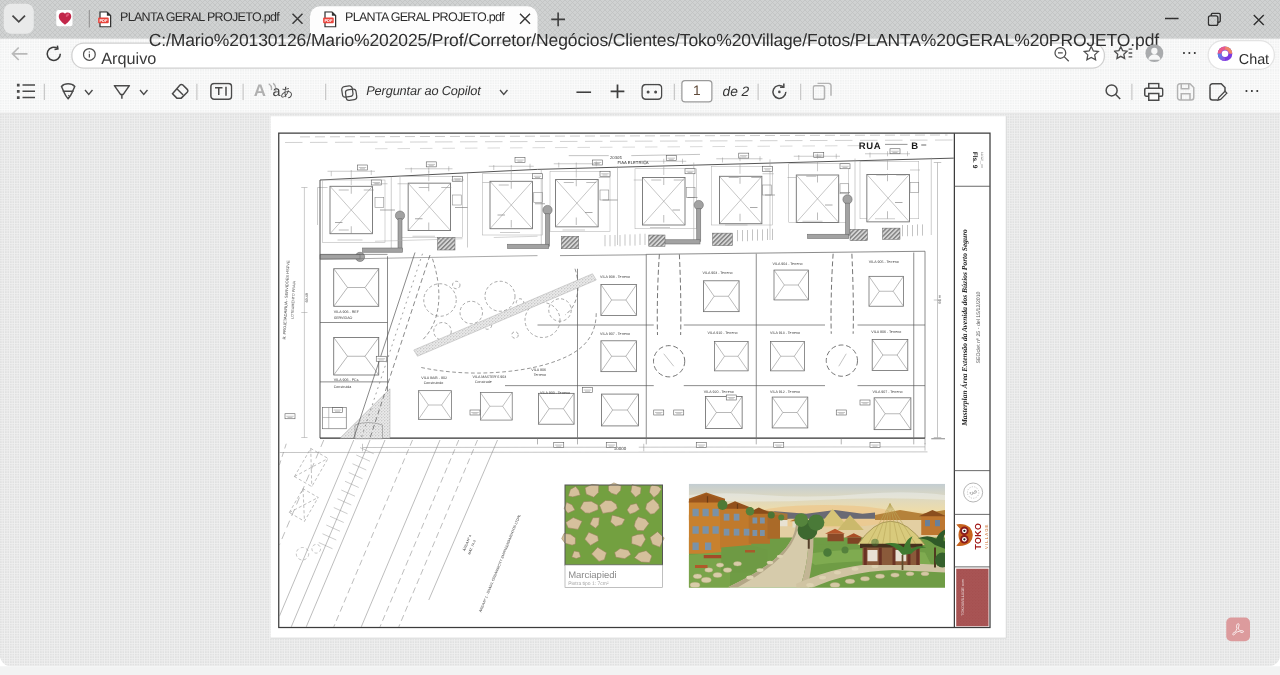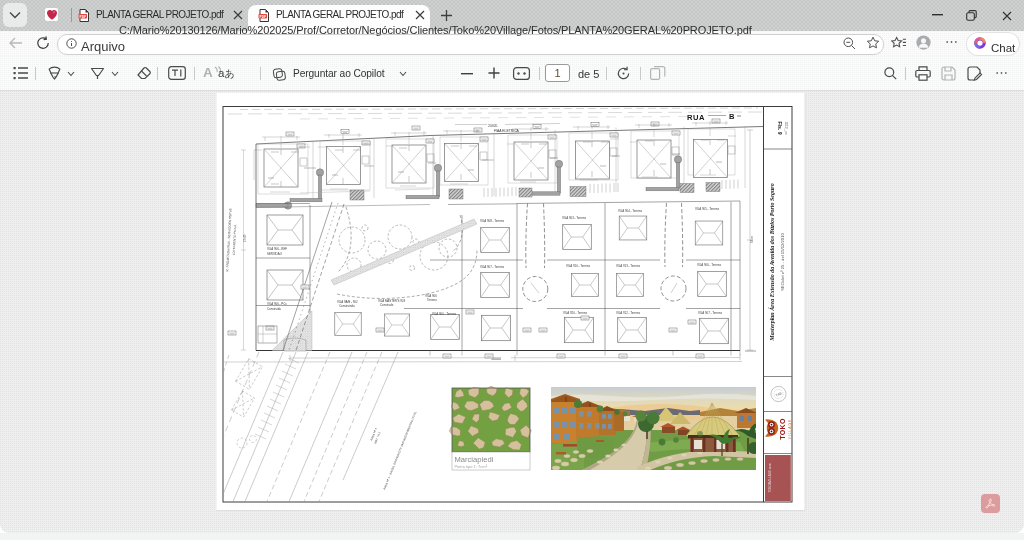--- a/index.html
+++ b/index.html
@@ -17,21 +17,21 @@
   .tabtxt{font-size:10px;color:#2b2b2b;letter-spacing:-0.55px;text-align:center;}
   #searchbtn{left:3px;top:3px;width:24px;height:24px;border-radius:6px;background:#e9eaea;}
   #activetab{left:248px;top:5px;width:182px;height:25.5px;background:#fdfdfd;
     border-radius:8px 8px 0 0;}
   
   #urlpill{left:57px;top:34px;width:827px;height:20.5px;border-radius:10px;
     background:#fff;border:1px solid #d0d0d0;box-sizing:border-box;}
   #chatpill{left:967px;top:32.5px;width:52px;height:22px;border-radius:11px;
     background:#fff;box-shadow:0 0 0 1px #e3e3e3;}
   
-  .tbtxt{font-size:12px;color:#333;}
+  .tbtxt{font-size:12px;color:#333;font-style:italic;}
   #pagebox{left:545px;top:64px;width:25px;height:18px;border:1px solid #9a9a9a;
     border-radius:3px;background:#fff;box-sizing:border-box;text-align:center;
     font-size:11px;color:#5f4a39;line-height:17px;}
   
   #acro{left:981px;top:494px;width:19px;height:19px;border-radius:4px;background:#dc9b9d;}
 </style>
 </head>
 <body>
 <div id="tabbar" class="abs"><svg width="1024" height="31" shape-rendering="crispEdges">
 <defs>
@@ -119,21 +119,21 @@
 <svg class="abs" style="left:36px;top:36px" width="14" height="14" viewBox="0 0 16 16">
  <path d="M14 8 A6 6 0 1 1 11.5 3.2" stroke="#3d3d3d" stroke-width="1.4" fill="none"></path>
  <path d="M11.3 0.5 L11.8 3.6 L8.7 4.1" stroke="#3d3d3d" stroke-width="1.4" fill="none"></path>
 </svg>
 <div id="urlpill" class="abs"></div>
 <svg class="abs" style="left:66px;top:38px" width="11" height="11" viewBox="0 0 11 11">
  <circle cx="5.5" cy="5.5" r="4.7" fill="none" stroke="#4f4f4f" stroke-width="1"></circle>
  <path d="M5.5 5 V8 M5.5 3.2 V4" stroke="#4f4f4f" stroke-width="1"></path>
 </svg>
 <div class="abs" style="left:81px;top:38.5px;font-size:13px;color:#3a3a3a">Arquivo</div>
-<div class="abs" style="left:119px;top:24px;font-size:11px;color:#2e2e2e;letter-spacing:-0.1px">C:/Mario%20130126/Mario%202025/Prof/Corretor/Negócios/Clientes/Toko%20Village/Fotos/PLANTA%20GERAL%20PROJETO.pdf</div>
+<div class="abs" style="left:119px;top:24px;font-size:14px;color:#2e2e2e;letter-spacing:-0.1px">C:/Mario%20130126/Mario%202025/Prof/Corretor/Negócios/Clientes/Toko%20Village/Fotos/PLANTA%20GERAL%20PROJETO.pdf</div>
 <svg class="abs" style="left:843px;top:37px" width="13" height="13" viewBox="0 0 13 13">
  <circle cx="5.3" cy="5.3" r="4.3" fill="none" stroke="#4f4f4f" stroke-width="1"></circle>
  <path d="M8.5 8.5 L12 12 M3.4 5.3 H7.2" stroke="#4f4f4f" stroke-width="1"></path>
 </svg>
 <svg class="abs" style="left:866px;top:36px" width="14" height="14" viewBox="0 0 24 24">
  <path d="M12 2 l2.9 6.2 6.8 0.8 -5 4.6 1.3 6.7 -6 -3.3 -6 3.3 1.3 -6.7 -5 -4.6 6.8 -0.8 z" fill="none" stroke="#4f4f4f" stroke-width="1.7"></path>
 </svg>
 <svg class="abs" style="left:891px;top:36px" width="15" height="14" viewBox="0 0 24 22">
  <path d="M9 2 l2.4 5 5.6 0.7 -4.1 3.8 1 5.5 -4.9 -2.7 -4.9 2.7 1 -5.5 -4.1 -3.8 5.6 -0.7 z" fill="none" stroke="#4f4f4f" stroke-width="1.7"></path>
  <path d="M19 5 h5 M19 10 h5 M19 15 h5" stroke="#4f4f4f" stroke-width="1.7"></path>
@@ -216,21 +216,21 @@
 <svg class="abs" style="left:488px;top:67px" width="12" height="12" viewBox="0 0 12 12">
  <path d="M6 0.5 V11.5 M0.5 6 H11.5" stroke="#3f3f3f" stroke-width="1.4"></path>
 </svg>
 <svg class="abs" style="left:513px;top:67px" width="17" height="13" viewBox="0 0 17 13">
  <rect x="0.6" y="0.6" width="15.8" height="11.8" rx="3" fill="none" stroke="#4a4a4a" stroke-width="1.2"></rect>
  <circle cx="5.5" cy="6.5" r="1.2" fill="#4a4a4a"></circle>
  <circle cx="11.5" cy="6.5" r="1.2" fill="#4a4a4a"></circle>
 </svg>
 <div class="abs" style="left:539px;top:67px;width:1px;height:13px;background:#c9c9c9"></div>
 <div id="pagebox" class="abs">1</div>
-<div class="abs tbtxt" style="left:578px;top:68px;font-size:11px">de 5</div>
+<div class="abs tbtxt" style="left:578px;top:68px;font-size:11px">de 2</div>
 <div class="abs" style="left:606px;top:67px;width:1px;height:13px;background:#c9c9c9"></div>
 <svg class="abs" style="left:616px;top:66px" width="15" height="15" viewBox="0 0 16 16">
  <path d="M13.5 8 a5.5 5.5 0 1 1 -2 -4.2" fill="none" stroke="#4a4a4a" stroke-width="1.3"></path>
  <path d="M11.8 0.8 L11.8 4 L8.6 4" fill="none" stroke="#4a4a4a" stroke-width="1.3"></path>
  <circle cx="8" cy="8" r="1.1" fill="#4a4a4a"></circle>
 </svg>
 <div class="abs" style="left:640px;top:67px;width:1px;height:13px;background:#c9c9c9"></div>
 <svg class="abs" style="left:650px;top:66px" width="16" height="14" viewBox="0 0 16 14">
  <rect x="0.6" y="2.6" width="9" height="10.8" rx="1.5" fill="none" stroke="#b3b3b3" stroke-width="1.2"></rect>
  <path d="M4 0.6 h8.8 a2 2 0 0 1 2 2 v8" fill="none" stroke="#b3b3b3" stroke-width="1.2"></path>

